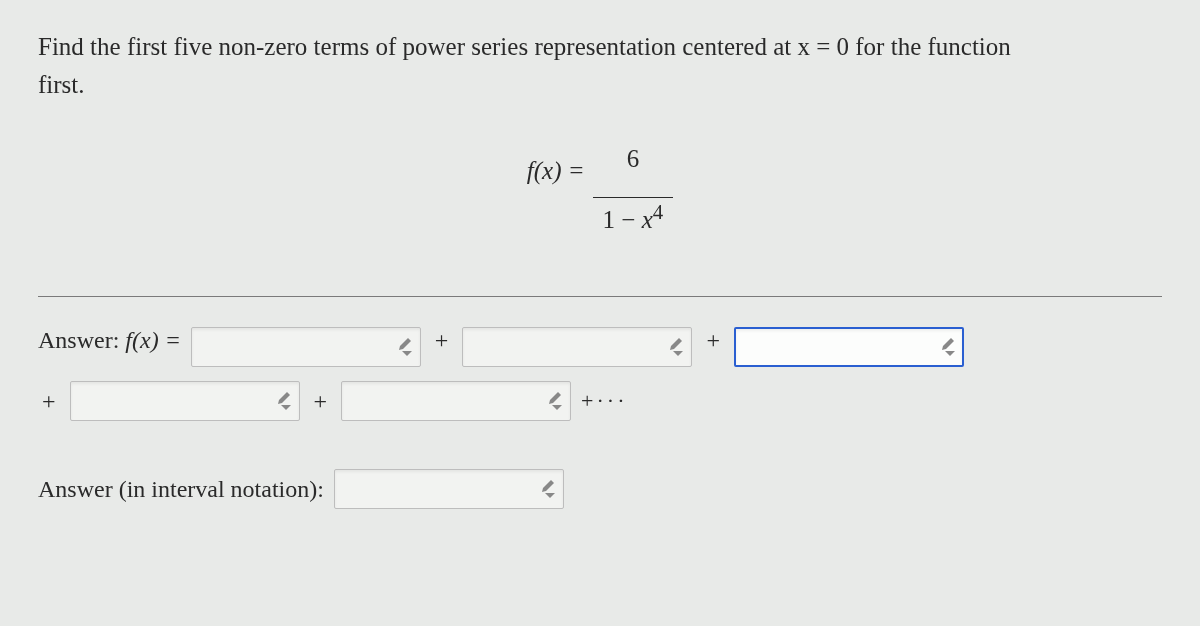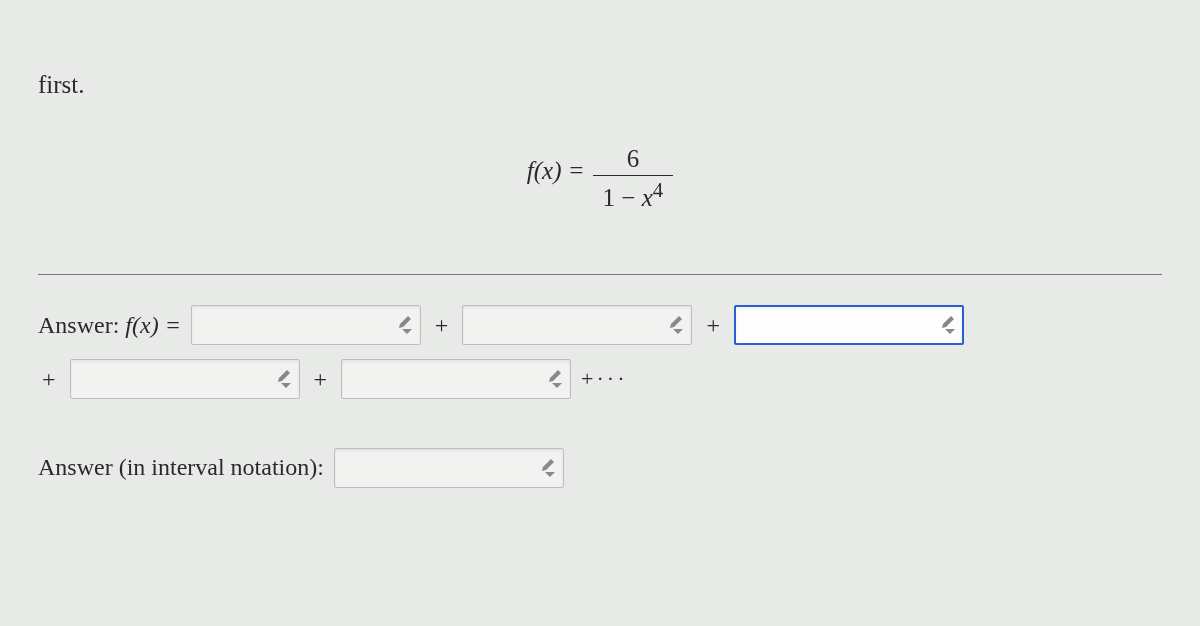--- a/index.html
+++ b/index.html
@@ -34,33 +34,33 @@
       flex-direction: column;
       align-items: center;
       font-style: normal;
     }
     .fraction .num {
       padding: 0 10px 2px 10px;
     }
     .fraction .den {
       border-top: 1.5px solid #2a2a2a;
       padding: 2px 10px 0 10px;
+      margin-top: 22px;
     }
     .fraction .den .it { font-style: italic; }
     hr.divider {
       border: none;
       border-top: 1px solid #7a7a7a;
       margin: 0 0 30px 0;
     }
     .answer-area {
       font-size: 24px;
     }
     .answer-row1 {
       display: flex;
-      align-items: center;
       gap: 10px;
       margin-bottom: 14px;
     }
     .answer-row2 {
       display: flex;
       align-items: center;
       gap: 10px;
       margin-bottom: 48px;
     }
     .answer-label {
@@ -108,41 +108,41 @@
     .ellipsis {
       font-size: 22px;
       letter-spacing: 3px;
     }
     .ioc-block {
       font-size: 24px;
       line-height: 1.7;
     }
     .ioc-row {
       display: flex;
-      align-items: center;
+      align-items: flex-start;
       gap: 10px;
     }
     .ioc-input {
       height: 40px;
       width: 230px;
       background: #f2f3f1;
       border: 1px solid #bdbdbd;
       border-radius: 2px;
       padding: 4px 30px 4px 8px;
       font-size: 18px;
       font-family: Georgia, serif;
       box-shadow: inset 0 2px 3px rgba(0,0,0,0.06);
     }
     .pencil-svg { width: 16px; height: 12px; }
   </style>
 </head>
 <body>
 
 <div class="prompt">
-  <br>
+  <span>Find the first five non-zero terms of power series representation centered at x = 0 for the function</span><br>
   <span>first.</span>
 </div>
 
 <div class="equation-row">
   <span class="eq-left">f(x) =</span>
   <span class="fraction">
     <span class="num">6</span>
     <span class="den">
       <span>1 − </span><span class="it">x</span><sup>4</sup>
     </span>

